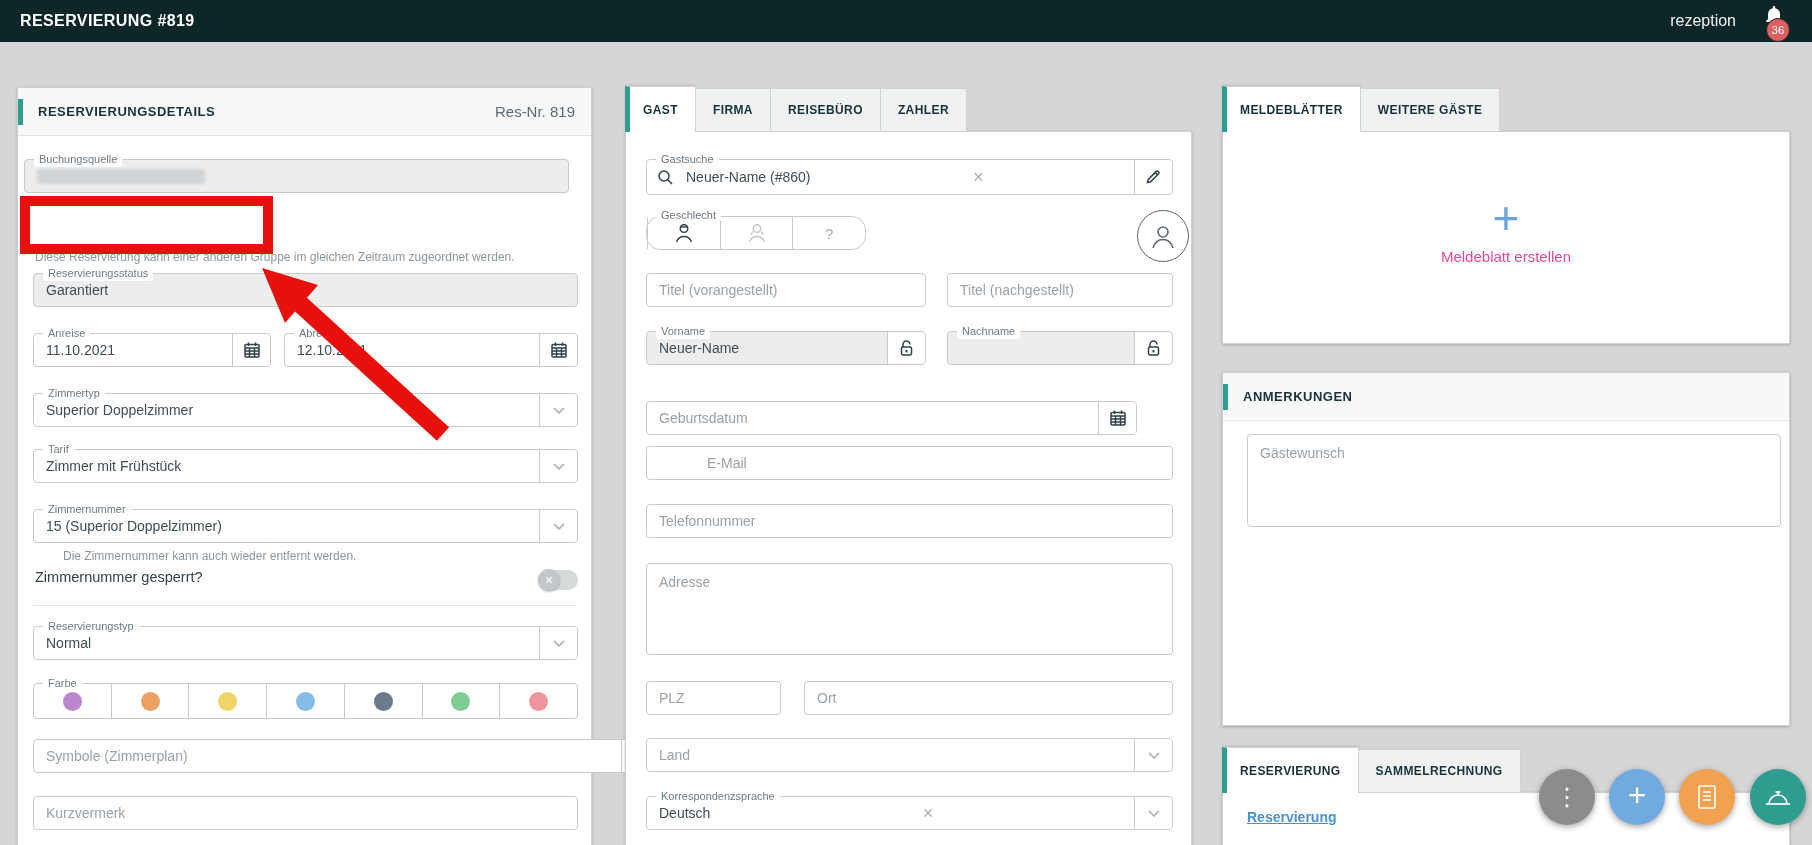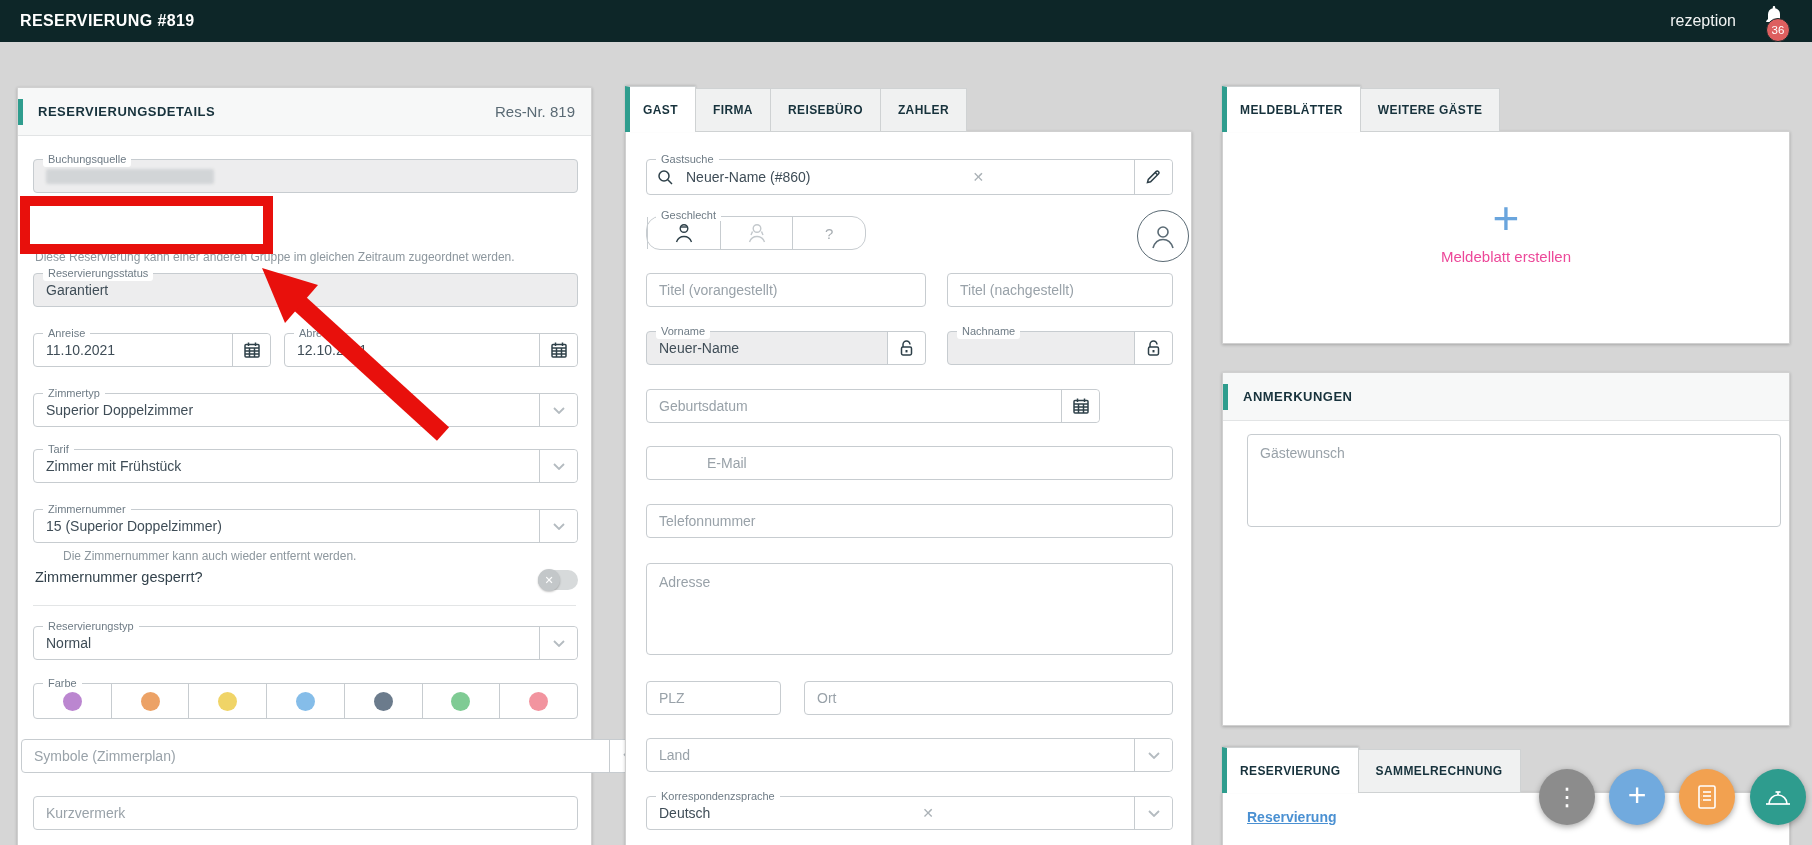--- a/index.html
+++ b/index.html
@@ -129,21 +129,21 @@
   </div>
 </div>
 
 <div class="card" style="left:17px;top:87px;width:575px;height:776px;">
   <div class="card-header">
     <span class="accent-bar"></span>
     <span class="card-title">RESERVIERUNGSDETAILS</span>
     <span class="right">Res-Nr. 819</span>
   </div>
 
-  <div class="fld grey" style="left:15px;top:71px;width:545px;">
+  <div class="fld grey" style="left:6px;top:71px;width:545px;">
     <span class="lbl">Buchungsquelle</span>
     <span class="blob"></span>
   </div>
 
 
   <div class="hint" style="left:17px;top:162px;width:540px;">Diese Reservierung kann einer anderen Gruppe im gleichen Zeitraum zugeordnet werden.</div>
 
   <div class="fld grey" style="left:15px;top:185px;width:545px;">
     <span class="lbl">Reservierungsstatus</span>
     <span class="val">Garantiert</span>
@@ -252,21 +252,21 @@
         </div>
         <div class="farbe-cell">
           <span class="farbe-dot" style="background: rgb(127, 203, 148);"></span>
         </div>
         <div class="farbe-cell">
           <span class="farbe-dot" style="background: rgb(242, 148, 159);"></span>
         </div>
       </div>
   </div>
 
-  <div class="fld" style="left:3px;top:651px;width:627px;text-align:right;">
+  <div class="fld" style="left:15px;top:651px;width:627px;text-align:right;">
     <span class="val ph">Symbole (Zimmerplan)</span>
     <span class="adjunct">
       <svg class="chev" viewBox="0 0 12 7">
           <polyline points="1,1 6,6 11,1"></polyline>
         </svg>
     </span>
   </div>
 
   <div class="fld" style="left:15px;top:708px;width:545px;">
     <input placeholder="Kurzvermerk" style="">
@@ -347,21 +347,21 @@
     <span class="val"></span>
     <span class="adjunct">
       <svg width="17" height="18" viewBox="0 0 17 18" class="icon-dark">
         <path d="M5 8V5.5a3.5 3.5 0 0 1 7 0"></path>
         <rect x="3.5" y="8" width="10" height="8" rx="1.4"></rect>
         <line x1="8.5" y1="11" x2="8.5" y2="13.4" stroke-width="2"></line>
       </svg>
     </span>
   </div>
 
-  <div class="fld" style="left:20px;top:257px;width:454px;">
+  <div class="fld" style="left:20px;top:269px;width:491px;">
     <input placeholder="Geburtsdatum" style="">
     <span class="adjunct">
       <svg width="18" height="18" viewBox="0 0 18 18" class="icon-dark">
         <rect x="2" y="3.5" width="14" height="12.5" rx="1"></rect>
         <line x1="5.5" y1="1.5" x2="5.5" y2="5"></line>
           <line x1="12.5" y1="1.5" x2="12.5" y2="5"></line>
         <line x1="2" y1="7" x2="16" y2="7"></line>
           <line x1="2" y1="10" x2="16" y2="10"></line>
           <line x1="2" y1="13" x2="16" y2="13"></line>
         <line x1="6.5" y1="7" x2="6.5" y2="16"></line>

